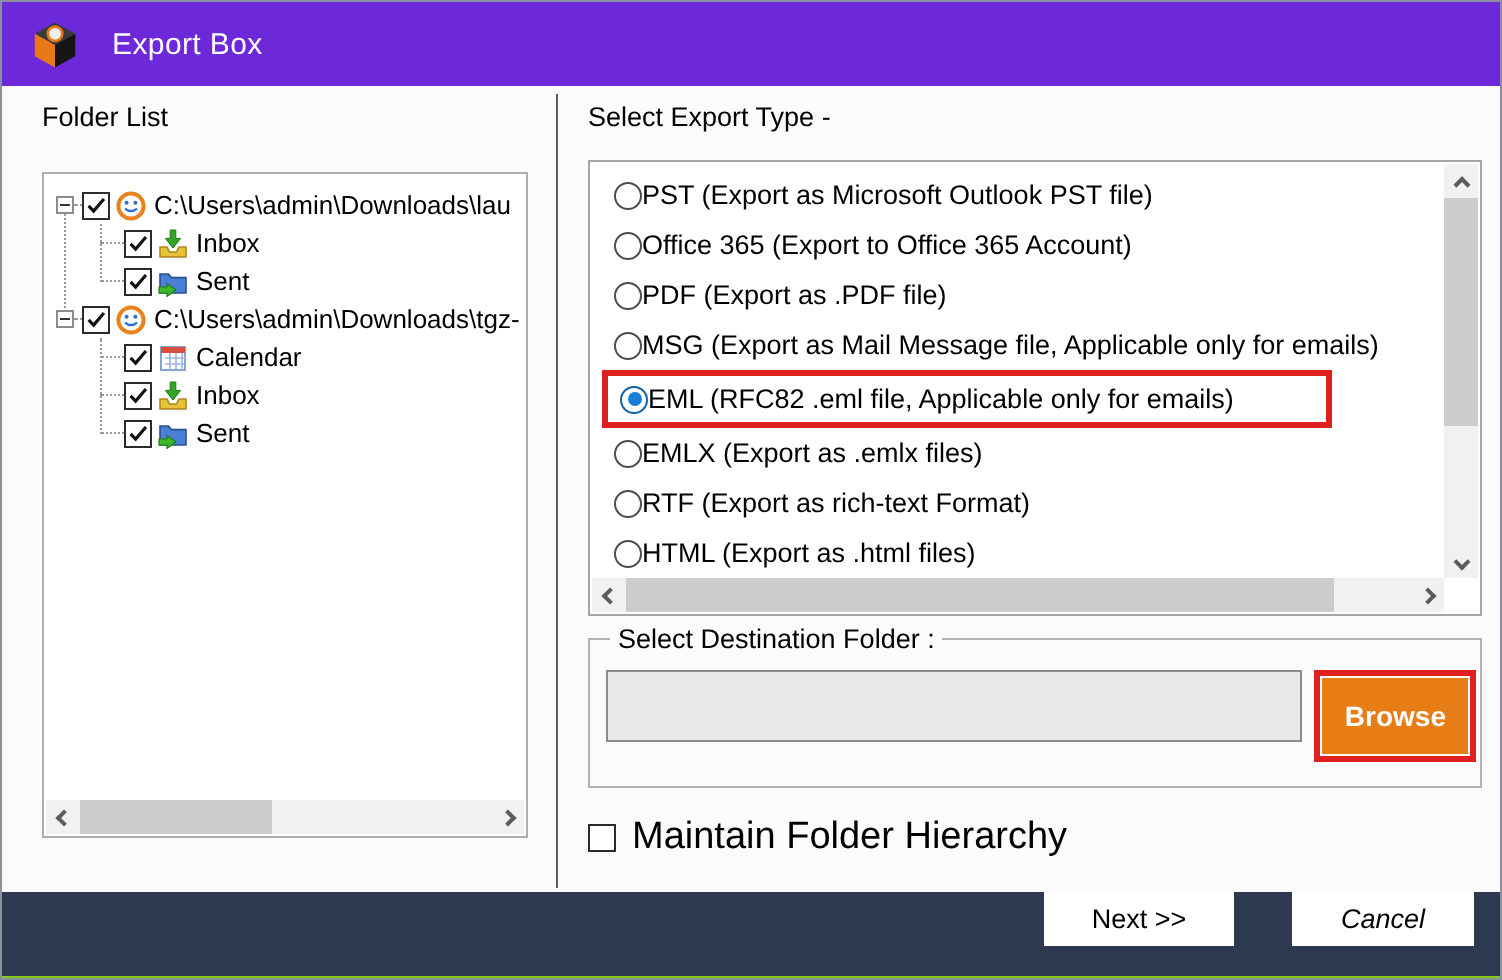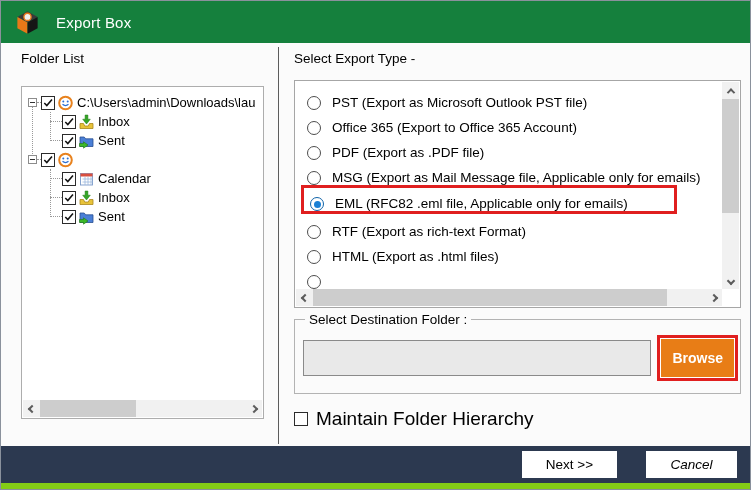--- a/index.html
+++ b/index.html
@@ -1,20 +1,20 @@
 <!DOCTYPE html>
 <html><head>
 <meta charset="utf-8">
 <style>
   * { margin:0; padding:0; box-sizing:border-box; }
   html,body { width:751px; height:490px; background:#e8e8e8; font-family:"Liberation Sans",sans-serif; }
   .dialog { position:relative; width:751px; height:490px; background:#fbfbfb; border:1px solid #8a919c; overflow:hidden; }
 
   
-  .titlebar { position:absolute; top:0; left:0; right:0; height:42px; background:#15803d; display:flex; align-items:center; padding-left:13px; }
+  .titlebar { position:absolute; top:0; left:0; right:0; height:42px; background:#6d28d9; display:flex; align-items:center; padding-left:13px; }
   .app-icon { width:27px; height:27px; margin-right:15px; display:inline-flex; }
   .title-text { color:#ffffff; font-size:15px; letter-spacing:.2px; }
 
   
   .body { position:absolute; top:42px; left:0; right:0; bottom:43px; background:#fbfbfb; }
   .panel-divider { position:absolute; left:277px; top:4px; bottom:2px; width:1px; background:#5c5c5c; }
 
   .section-label { font-size:13.5px; color:#000; }
 
   
@@ -45,39 +45,39 @@
   .h-thumb { height:17px; background:#cdcdcd; }
   .v-thumb { width:17px; background:#cdcdcd; }
   .tree-hthumb { width:40%; }
   .export-hthumb { width:83%; }
   .export-vthumb { height:55%; }
 
   
   .right-col { position:absolute; left:293px; top:8px; width:447px; }
   .export-box { position:relative; margin-top:14px; height:228px; border:1px solid #a6a6a6; background:#ffffff; overflow:hidden; }
   .options { padding:4px 0 0 12px; height:calc(100% - 1px); overflow:hidden; }
-  .option-row { display:flex; align-items:flex-end; height:25px; gap:11px; font-size:13.5px; color:#000; width:max-content; }
+  .option-row { display:flex; align-items:center; height:25px; gap:0; font-size:13.5px; color:#000; width:max-content; }
   .radio { width:14px; height:14px; border:1px solid #4d4d4d; border-radius:50%; background:#fff; display:inline-flex; align-items:center; justify-content:center; flex:0 0 14px; }
   .radio.selected { border-color:#0f63a8; }
   .radio.selected::after { content:""; width:7px; height:7px; border-radius:50%; background:#1a7fd4; }
   .option-row.highlighted { border:3px solid #e01f1f; padding:0 46px 0 6px; margin-left:-6px; height:29px; }
 
   
   .dest-fieldset { margin-top:4px; border:1px solid #b3b3b3; padding:8px 8px 12px 8px; position:relative; overflow:visible; }
   .dest-fieldset legend { font-size:13.5px; color:#000; padding:0 4px; margin-left:2px; }
-  .dest-row { display:flex; align-items:center; }
+  .dest-row { display:flex; align-items:flex-start; }
   .dest-input { flex:1; height:36px; background:#e9e9e9; border:1px solid #8a8a8a; font-size:13px; padding:0 6px; color:#333; }
   .browse-wrap { border:3px solid #e01f1f; margin-left:6px; margin-right:-6px; padding:1px; background:#fff; }
   .browse-btn { display:block; background:#e87d16; color:#ffffff; border:none; font-weight:bold; font-size:14px; font-family:"Liberation Sans",sans-serif; padding:11px 11px; cursor:pointer; }
 
   .hier-row { display:flex; align-items:center; margin-top:14px; gap:8px; font-size:19px; color:#000; }
   .hier-cb { width:14px; height:14px; border:1px solid #2b2b2b; background:#fff; flex:0 0 14px; }
 
   
-  .footer { position:absolute; left:0; right:0; bottom:0; height:43px; background:#2c3950; border-bottom:6px solid #84cc16; display:flex; align-items:center; justify-content:flex-end; gap:29px; padding-right:13px; }
+  .footer { position:absolute; left:0; right:0; bottom:0; height:43px; background:#2c3950; border-bottom:1px solid #84cc16; display:flex; justify-content:flex-end; gap:29px; padding-right:13px; }
   .footer-btn { width:95px; height:27px; background:#ffffff; border:none; font-size:13.5px; color:#000; font-family:"Liberation Sans",sans-serif; cursor:pointer; }
   .footer-btn.cancel { width:91px;font-style:italic; }
 </style>
 </head>
 <body>
 
 <div class="dialog">
 
   <div class="titlebar">
     <span class="app-icon">
@@ -170,20 +170,21 @@
     </span>
     <span class="tree-icon">
       <svg viewBox="0 0 16 16" width="17" height="16">
         <circle cx="8" cy="8" r="6.3" fill="#fff" stroke="#e8821e" stroke-width="2"></circle>
         <circle cx="5.8" cy="6.4" r="1" fill="#2a6fd4"></circle>
         <circle cx="10.2" cy="6.4" r="1" fill="#2a6fd4"></circle>
         <path d="M5 9.3 Q8 11.8 11 9.3" stroke="#2a6fd4" stroke-width="1.2" fill="none"></path>
       </svg>
     </span>
 
+    <span class="tree-label">C:\Users\admin\Downloads\tgz-</span>
   </div>
             <div class="tree-row child">
 
     <span class="stub"></span>
     <span class="cb">
       <svg width="13" height="13" viewBox="0 0 13 13">
                   <polyline points="2.5,7 5.2,9.8 10.8,3.2" fill="none" stroke="#111" stroke-width="1.7"></polyline>
                 </svg>
     </span>
 
@@ -262,20 +263,24 @@
     <span class="radio"></span>
     <span class="option-label">PDF (Export as .PDF file)</span>
   </div>
             <div class="option-row">
     <span class="radio"></span>
     <span class="option-label">MSG (Export as Mail Message file, Applicable only for emails)</span>
   </div>
             <div class="option-row highlighted">
     <span class="radio selected"></span>
     <span class="option-label">EML (RFC82 .eml file, Applicable only for emails)</span>
+  </div>
+            <div class="option-row">
+    <span class="radio"></span>
+    <span class="option-label">EMLX (Export as .emlx files)</span>
   </div>
             <div class="option-row">
     <span class="radio"></span>
     <span class="option-label">RTF (Export as rich-text Format)</span>
   </div>
             <div class="option-row">
     <span class="radio"></span>
     <span class="option-label">HTML (Export as .html files)</span>
   </div>
             <div class="option-row partial">

